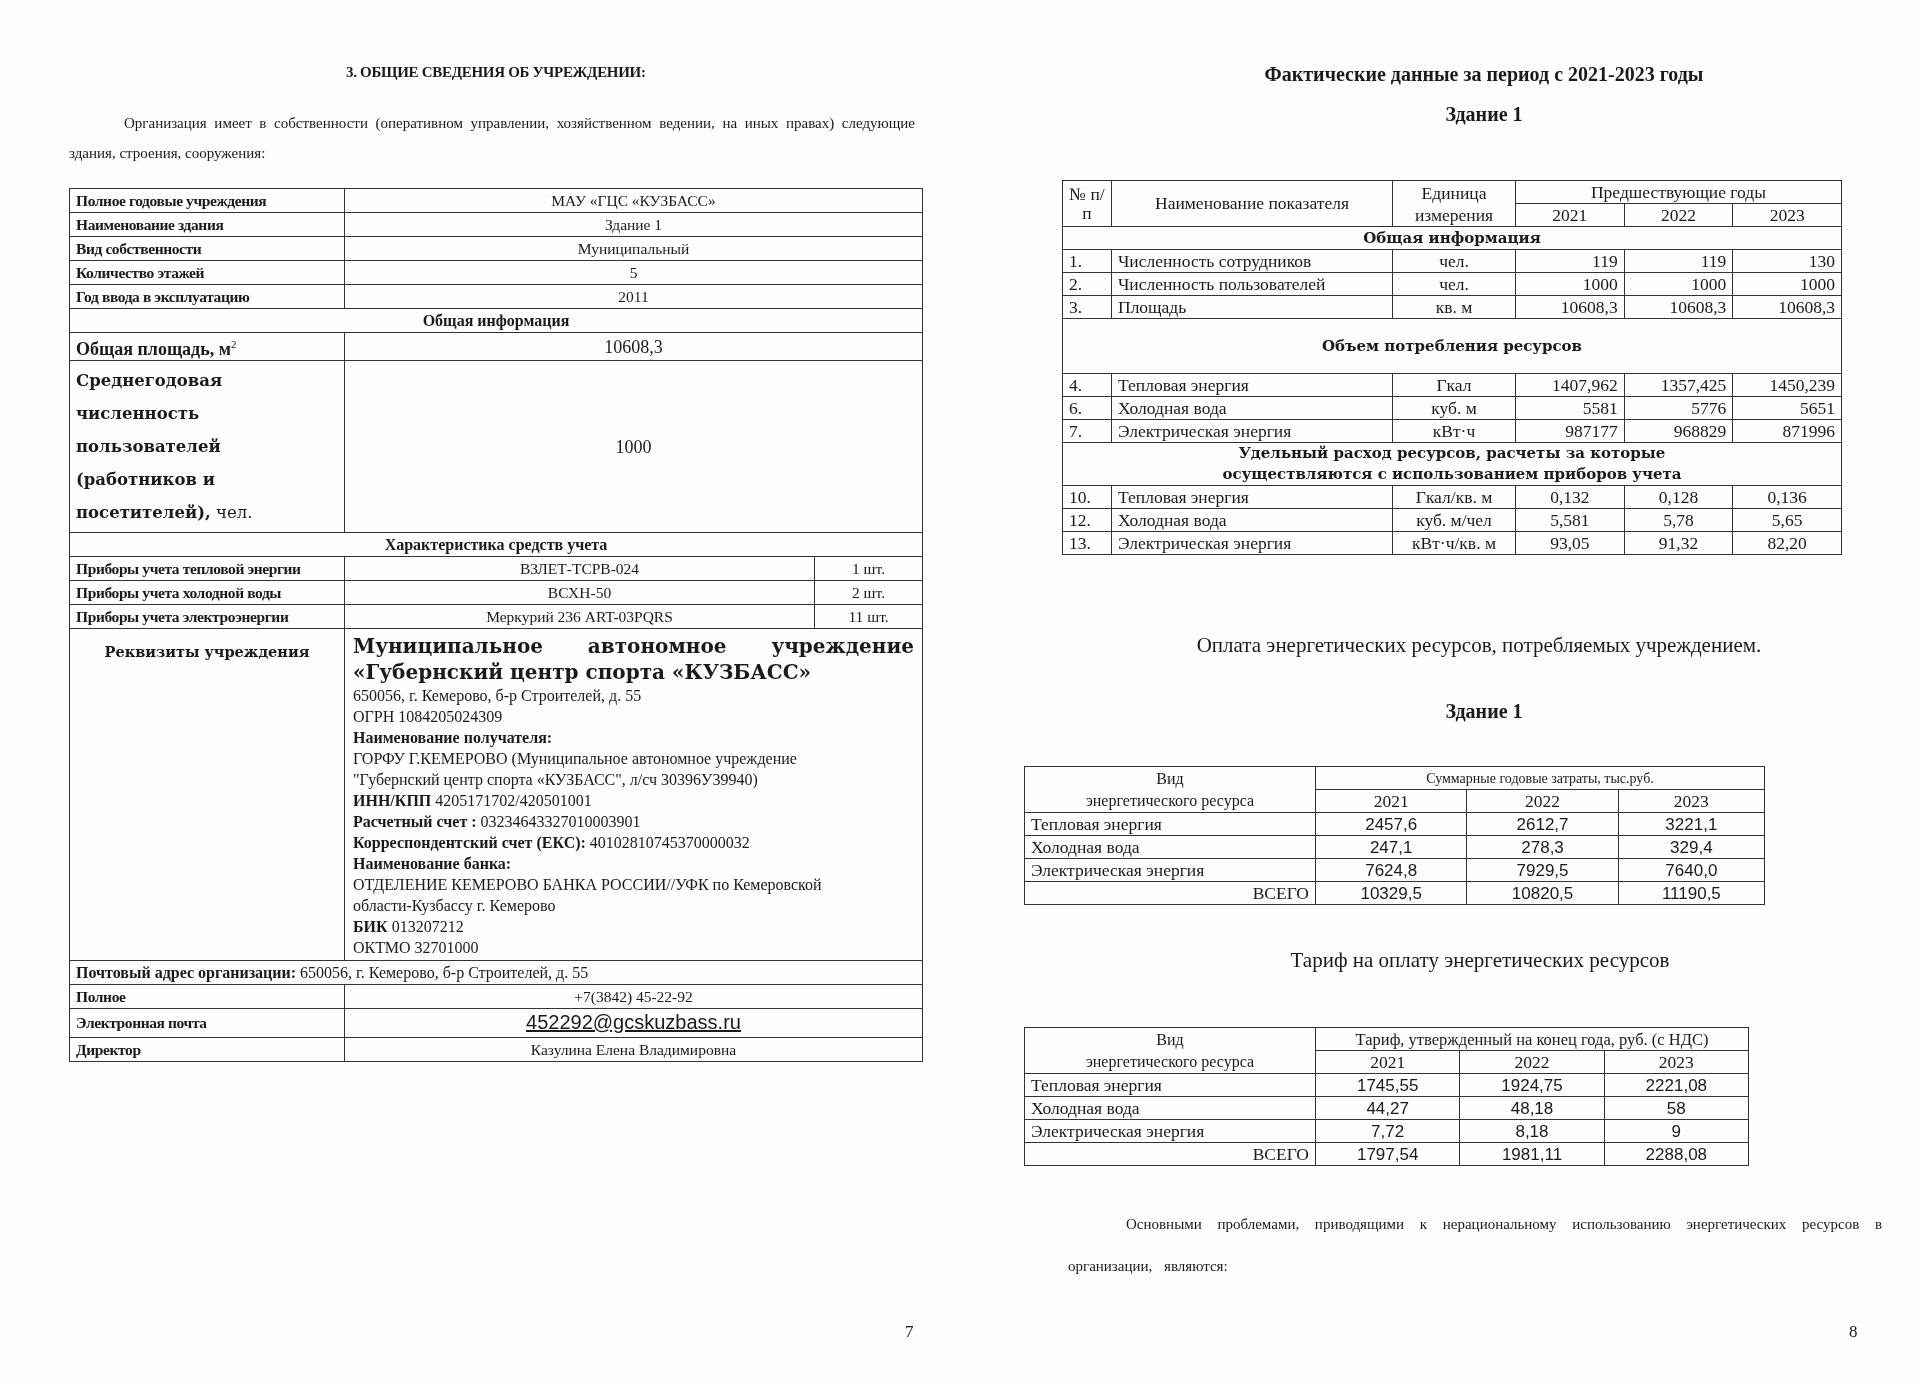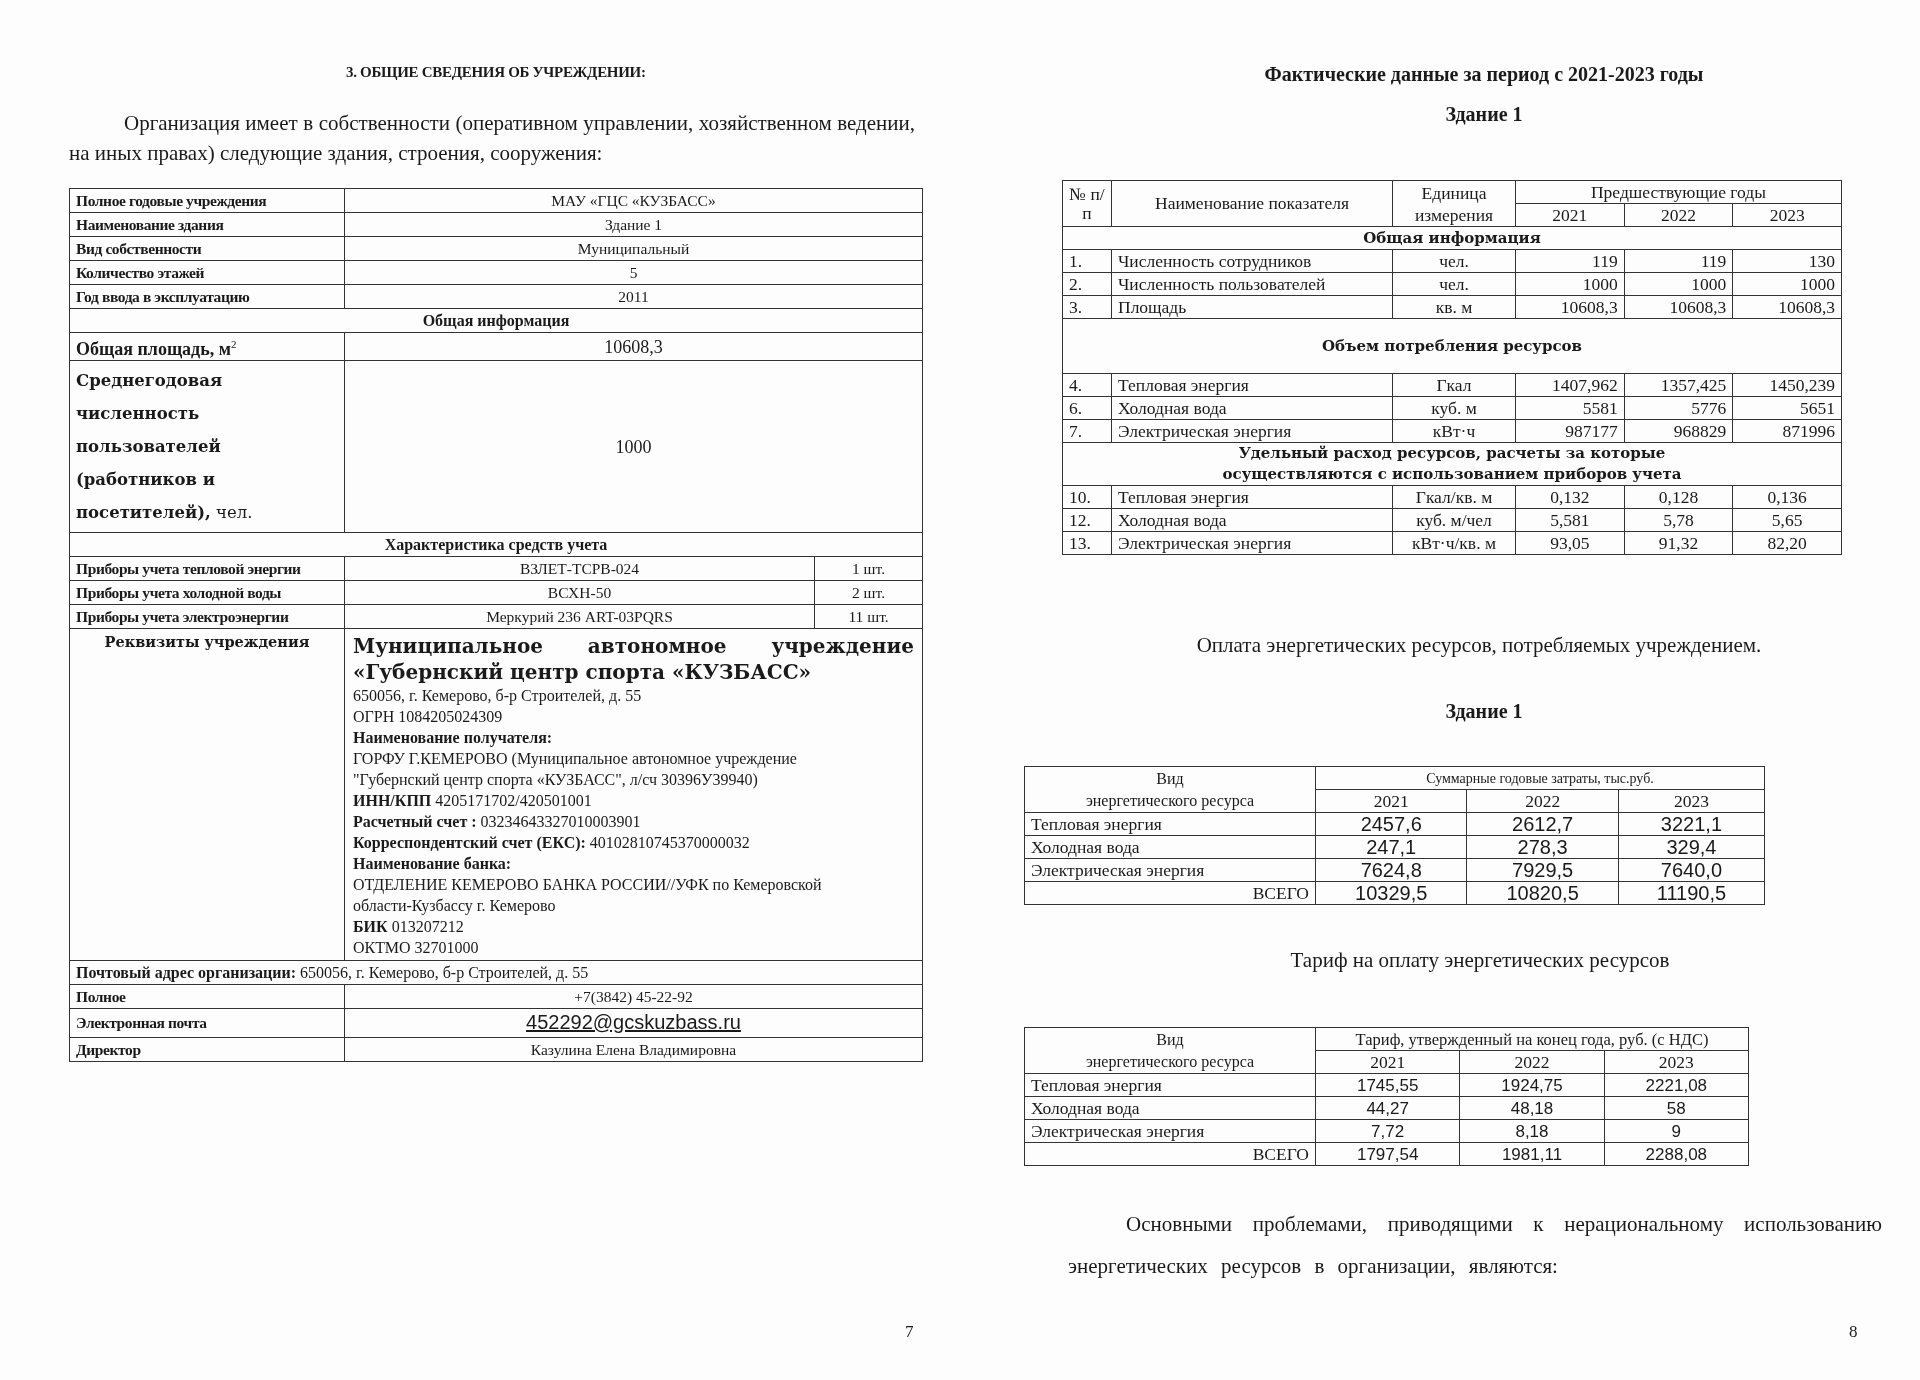--- a/index.html
+++ b/index.html
@@ -5,21 +5,21 @@
   html, body { margin:0; padding:0; }
   body { width:1920px; height:1380px; background:#fdfdfd; position:relative; overflow:hidden;
          font-family:"Liberation Serif", serif; color:#1a1a1a; }
   .abs { position:absolute; }
   .page-left { left:0; top:0; width:960px; height:1380px; }
   .page-right { left:960px; top:0; width:960px; height:1380px; }
 
   h1.sec { position:absolute; left:0; width:100%; text-align:center; top:58px; margin:6px;
            font-size:15px; font-weight:bold; letter-spacing:-0.3px; }
   .sec-left { left:340px !important; width:400px !important; text-align:left !important; }
-  .para { position:absolute; font-size:21px; line-height:30px; text-align:justify; }
+  .para { position:absolute; font-size:15px; line-height:30px; text-align:justify; }
 
   table { border-collapse:collapse; position:absolute; }
   td, th { border:1.5px solid #333; padding:0 6px; font-weight:normal; }
 
   
   #info-table { left:69px; top:188px; width:854px; font-size:15.5px; }
   #info-table td { height:23px; line-height:22px; }
   #info-table td.lab { font-weight:bold; width:262px; letter-spacing:-0.4px; }
   #info-table td.val { text-align:center; }
   #info-table td.qty { text-align:center; width:95px; }
@@ -34,21 +34,21 @@
 
   
   #fact-table { left:1062px; top:180px; width:780px; font-size:17.5px; }
   #fact-table td { height:22px; line-height:21px; }
   #fact-table td.num { text-align:right; }
   #fact-table td.c { text-align:center; }
   #fact-table tr.sect td { text-align:center; font-weight:bold; font-family:"DejaVu Serif", serif; font-size:15px; }
 
   #cost-table { left:1024px; top:766px; width:741px; font-size:17.5px; }
   #cost-table td { height:22px; line-height:21px; }
-  #cost-table td.v { text-align:center; font-family:"Liberation Sans", sans-serif; font-size:20px; }
+  #cost-table td.v { text-align:center; font-family:"Liberation Sans", sans-serif; font-size:17px; }
   #tariff-table { left:1024px; top:1027px; width:725px; font-size:17.5px; }
   #tariff-table td { height:22px; line-height:21px; }
   #tariff-table td.v { text-align:center; font-family:"Liberation Sans", sans-serif; font-size:17px; }
 
   .rt-title { position:absolute; font-weight:bold; font-size:20px; text-align:center; }
   .rt-caption { position:absolute; font-size:21px; text-align:center; }
   .pnum { position:absolute; font-size:17px; }
 </style>
 </head>
 <body>
@@ -102,21 +102,21 @@
           <td class="lab">Приборы учета холодной воды</td>
           <td class="val">ВСХН-50</td>
           <td class="qty">2 шт.</td>
         </tr>
         <tr>
           <td class="lab">Приборы учета электроэнергии</td>
           <td class="val">Меркурий 236 ART-03PQRS</td>
           <td class="qty">11 шт.</td>
         </tr>
         <tr>
-          <td style="vertical-align:top;text-align:center;font-family:'DejaVu Serif',serif;font-size:14.5px;font-weight:bold;padding-top:2px">Реквизиты учреждения</td>
+          <td style="vertical-align:top;text-align:center;font-family:'DejaVu Serif',serif;font-size:14.5px;font-weight:bold;padding-top:12px">Реквизиты учреждения</td>
           <td colspan="2" style="padding:4px 8px 2px 8px">
       <div class="req-title req-title-row">
         <span>Муниципальное</span>
         <span>автономное</span>
         <span>учреждение</span>
       </div>
       <div class="req-title">«Губернский центр спорта «КУЗБАСС»</div>
       <div class="req-line">650056, г. Кемерово, б-р Строителей, д. 55</div>
       <div class="req-line">ОГРН 1084205024309</div>
       <div class="req-line"><b>Наименование получателя:</b></div>

